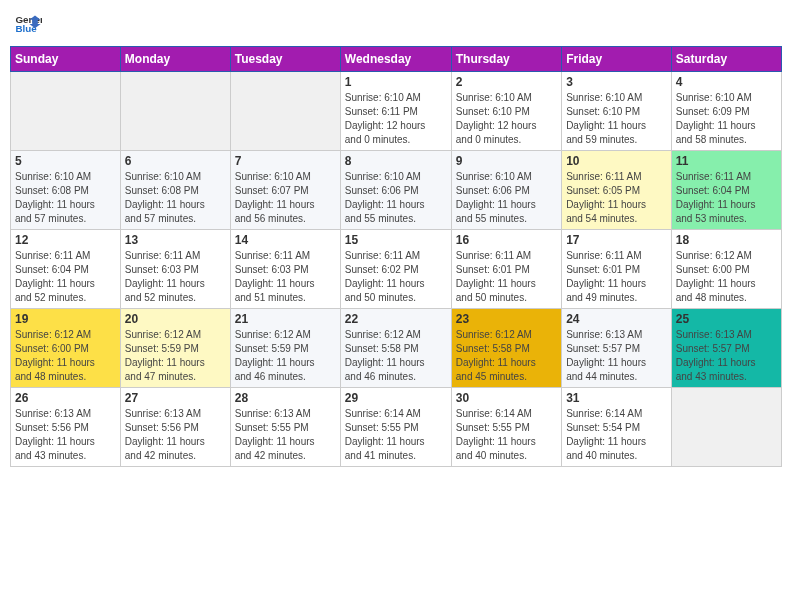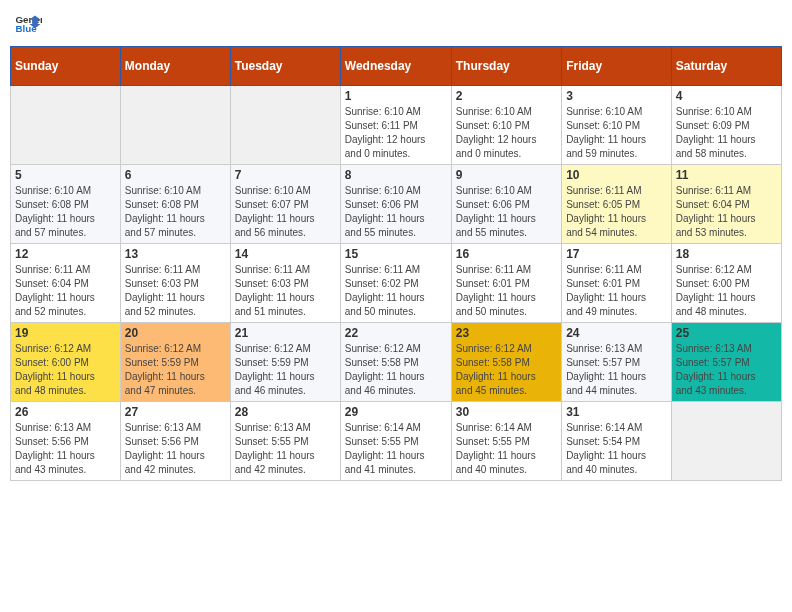--- a/index.html
+++ b/index.html
@@ -37,25 +37,25 @@
     .location-title {
       font-size: 15px;
       color: #555;
     }
     .calendar {
       width: 100%;
       border-collapse: collapse;
       border: 1px solid #ccc;
     }
     .calendar th {
-      background-color: #c2410c;
+      background-color: #a21caf;
       color: #fff;
       font-size: 12px;
       font-weight: bold;
-      padding: 12px 4px;
+      padding: 5px 4px;
       border: 1px solid #2a5aaf;
       text-align: left;
     }
     .calendar td {
       border: 1px solid #ccc;
       vertical-align: top;
       padding: 3px 4px;
       width: 113px;
       min-height: 80px;
       background: #fff;
@@ -176,21 +176,21 @@
 Daylight: 11 hours
 and 55 minutes.</div>
         </td>
         <td style="background: #fef9c3;">
           <span class="day-num">10</span>
           <div class="day-info" style="white-space: pre-line;">Sunrise: 6:11 AM
 Sunset: 6:05 PM
 Daylight: 11 hours
 and 54 minutes.</div>
         </td>
-        <td style="background: #fef9c3;">
+        <td style="background: #86efac;">
           <span class="day-num">11</span>
           <div class="day-info" style="white-space: pre-line;">Sunrise: 6:11 AM
 Sunset: 6:04 PM
 Daylight: 11 hours
 and 53 minutes.</div>
         </td>
       </tr>
       <tr>
         <td>
           <span class="day-num">12</span>
@@ -243,21 +243,21 @@
         </td>
       </tr>
       <tr>
         <td style="background: #fde047;">
           <span class="day-num">19</span>
           <div class="day-info" style="white-space: pre-line;">Sunrise: 6:12 AM
 Sunset: 6:00 PM
 Daylight: 11 hours
 and 48 minutes.</div>
         </td>
-        <td style="background: #fdba74;">
+        <td style="background: #fef9c3;">
           <span class="day-num">20</span>
           <div class="day-info" style="white-space: pre-line;">Sunrise: 6:12 AM
 Sunset: 5:59 PM
 Daylight: 11 hours
 and 47 minutes.</div>
         </td>
         <td style="background: rgb(245, 247, 250);">
           <span class="day-num">21</span>
           <div class="day-info" style="white-space: pre-line;">Sunrise: 6:12 AM
 Sunset: 5:59 PM

